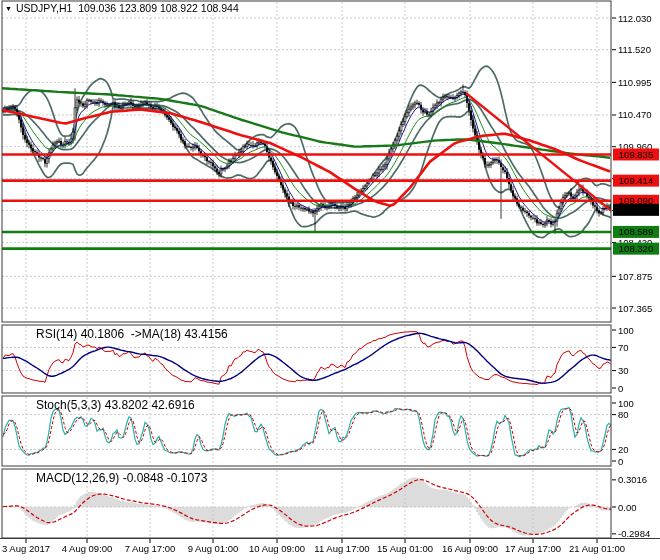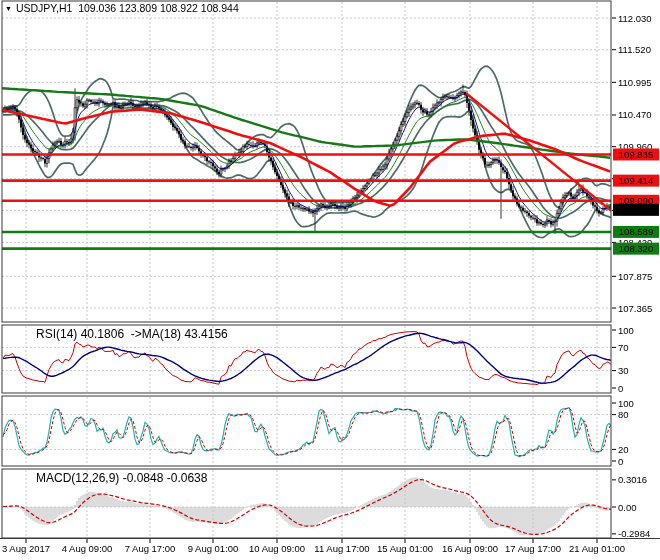--- a/index.html
+++ b/index.html
@@ -203,14 +203,15 @@
       </g>
       <g stroke="#3a3a3a" fill="none">
         <rect x="2" y="1" width="609" height="321"></rect>
         <rect x="2" y="325" width="609" height="68"></rect>
         <rect x="2" y="396" width="609" height="70"></rect>
         <rect x="2" y="469" width="609" height="69"></rect>
       </g>
     </svg>
   <div class="overlay title"><span class="arrow">▼</span><span>USDJPY,H1  109.036 123.809 108.922 108.944</span></div>
   <div class="overlay ind-label" style="top:327px">RSI(14) 40.1806  -&gt;MA(18) 43.4156</div>
-  <div class="overlay ind-label" style="top:471px">MACD(12,26,9) -0.0848 -0.0638</div>
+  <div class="overlay ind-label" style="top:398px">Stoch(5,3,3) 43.8202 42.6916</div>
+  <div class="overlay ind-label" style="top:471px">MACD(12,26,9) -0.0848 -0.1073</div>
 </div>
 
 </body></html>

